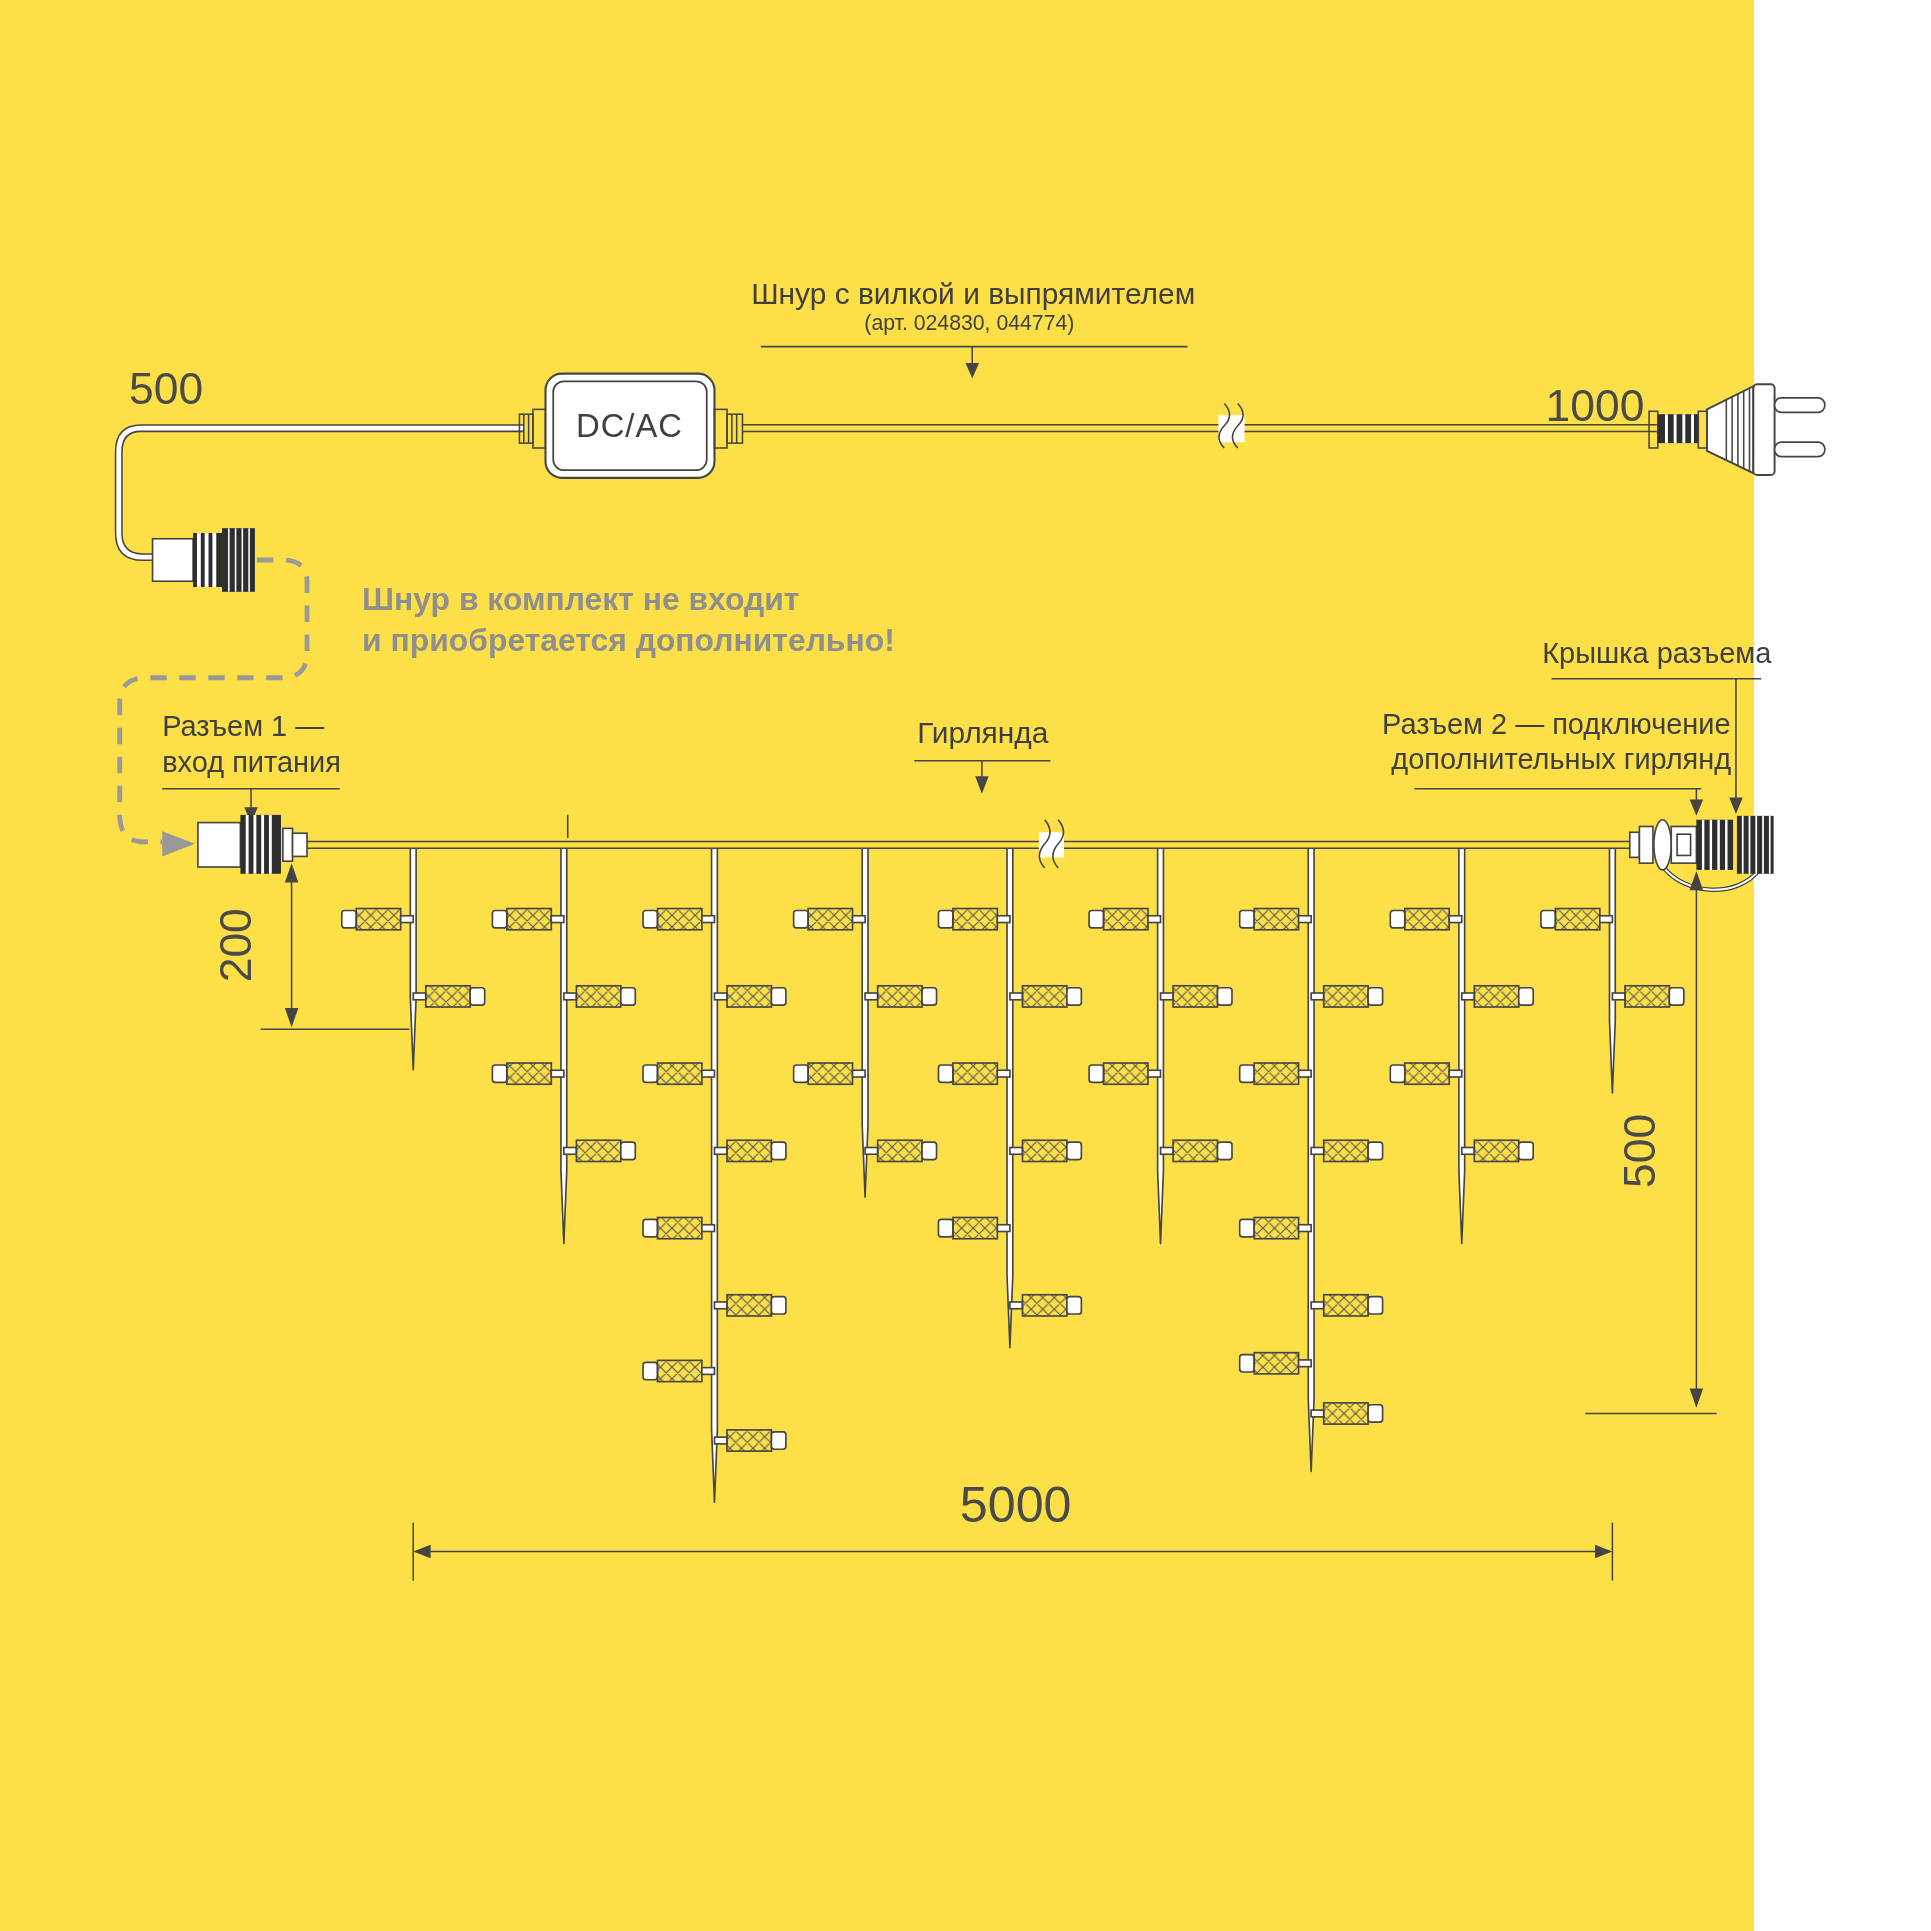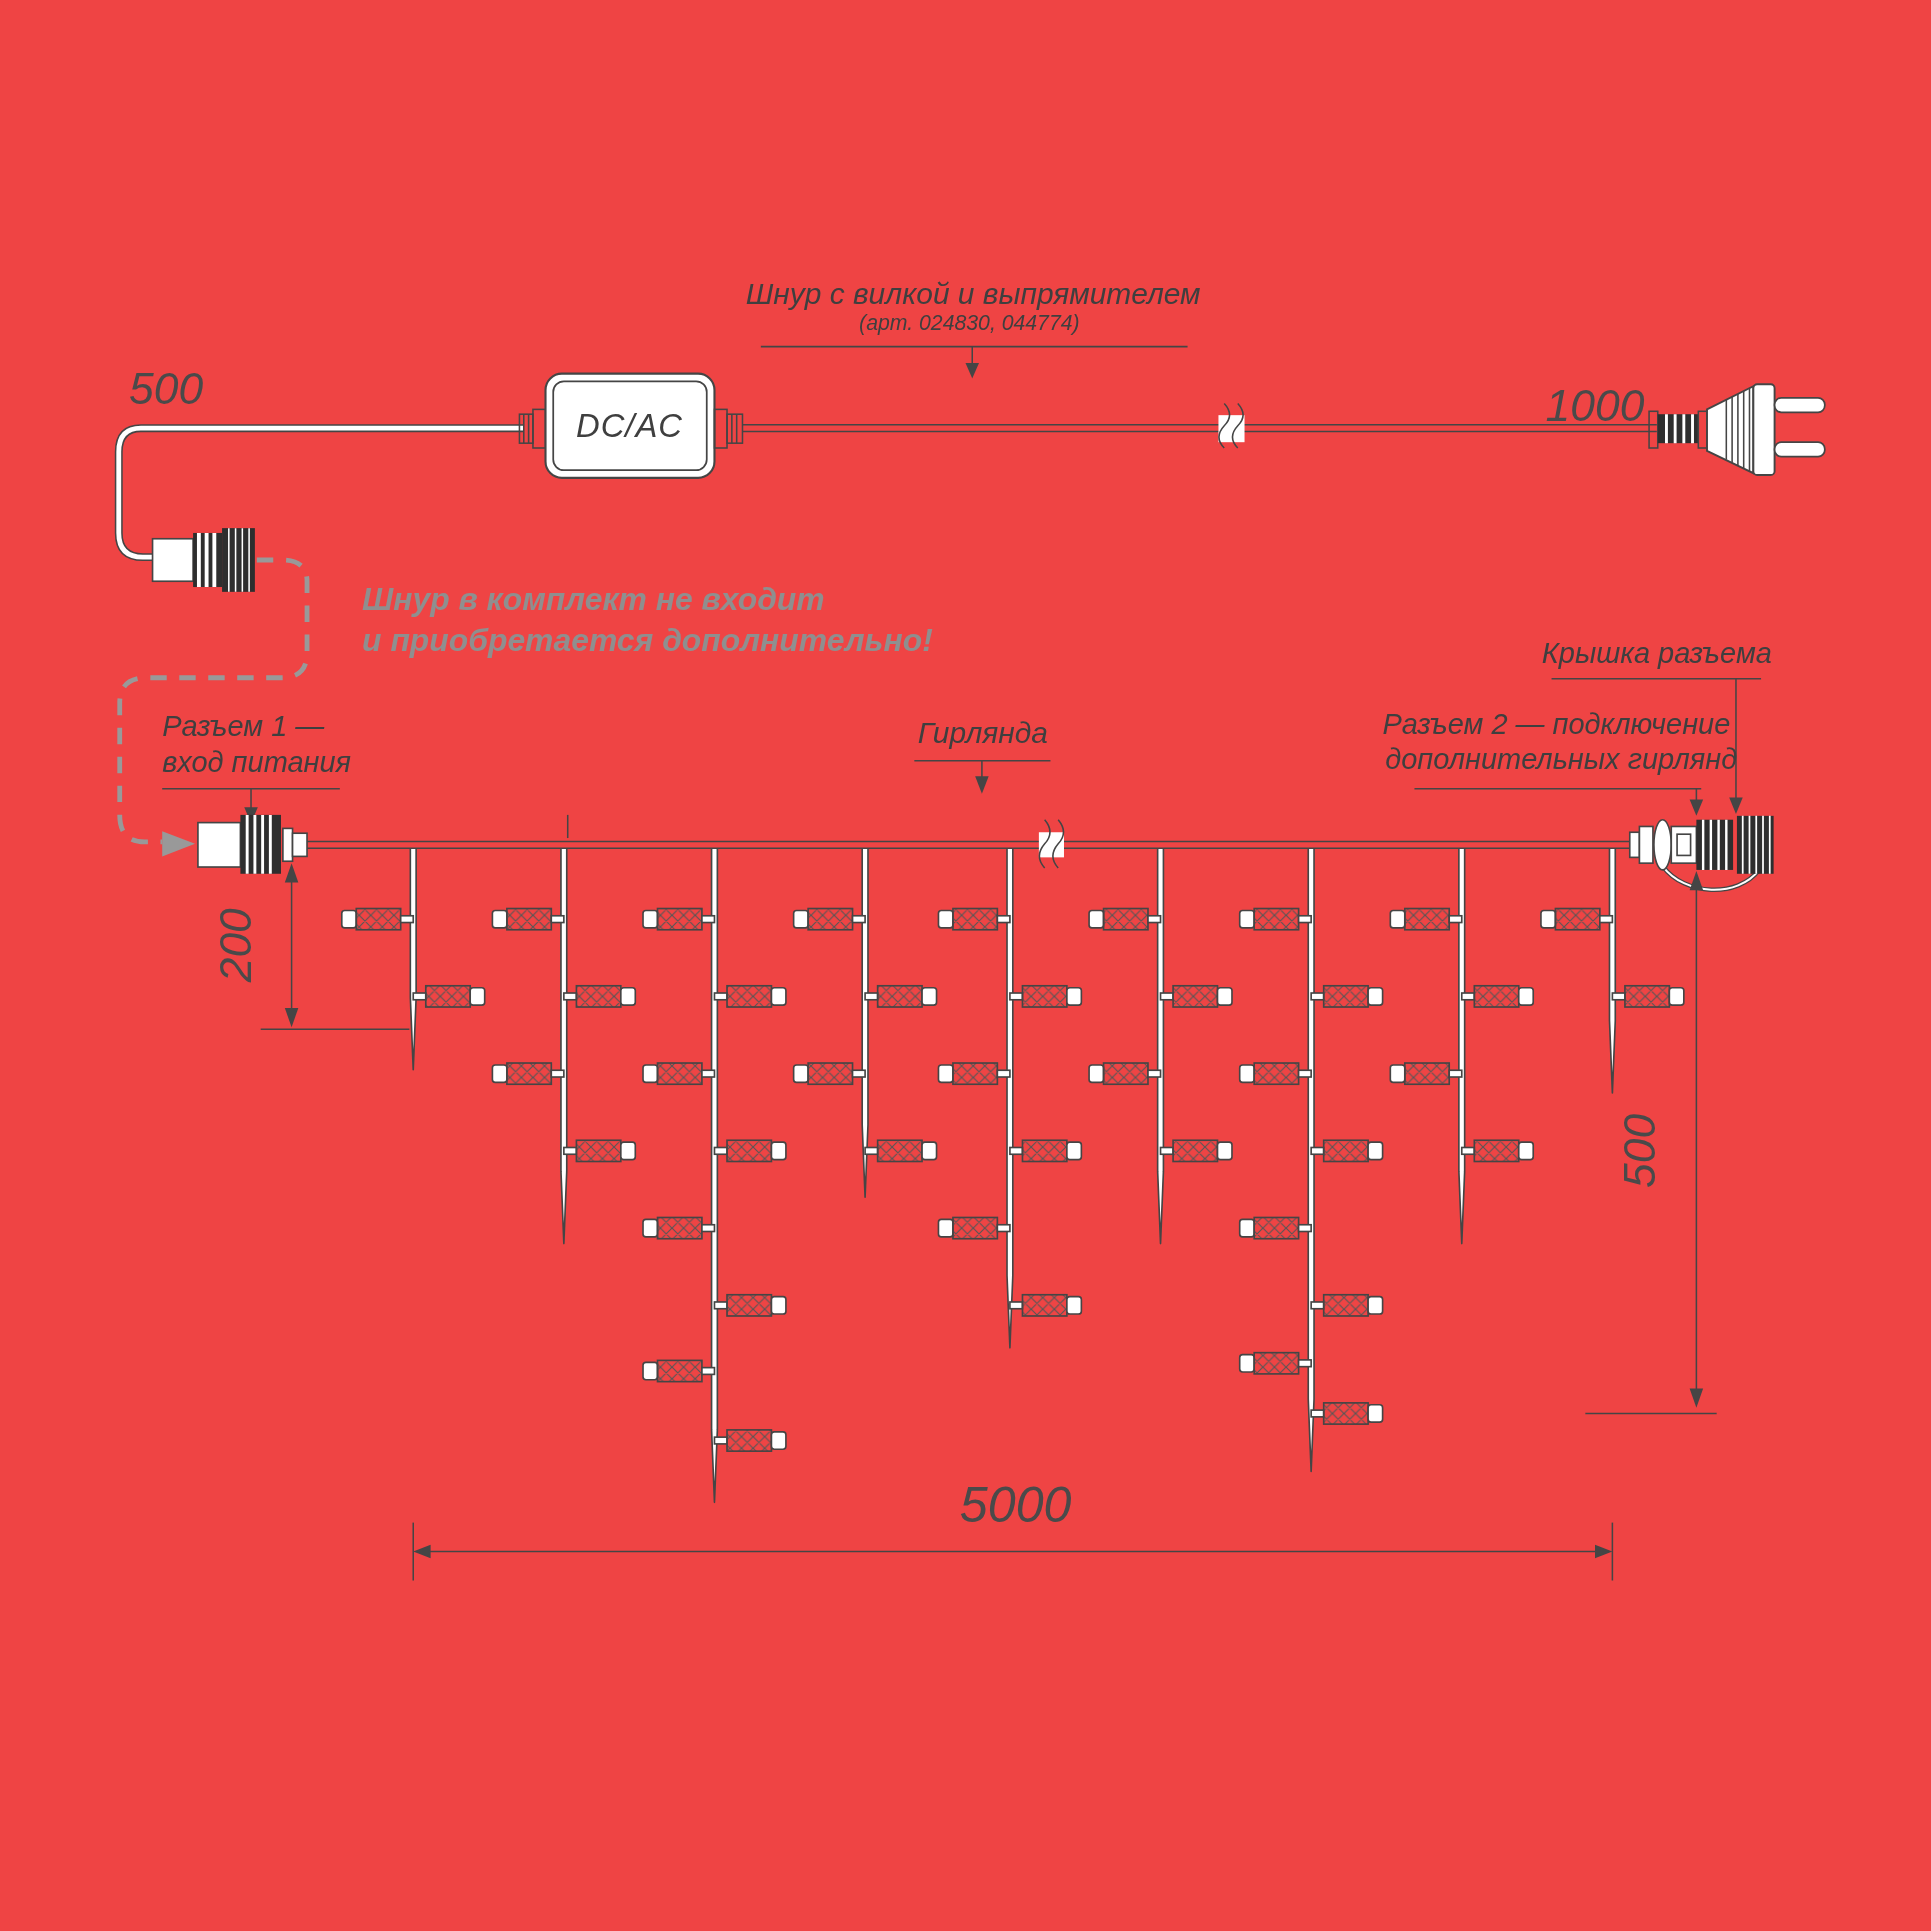--- a/index.html
+++ b/index.html
@@ -1,16 +1,16 @@
 <!DOCTYPE html>
 <html><head>
 <meta charset="utf-8">
 <style>
   html,body{margin:0;padding:0;background:#ffffff;}
-  .stage{width:1931px;height:1931px;position:relative;background:#ef4444;font-style:italic;}
+  .stage{width:1754px;height:1931px;position:relative;background:#fde047;}
   svg{display:block;}
   .ln{stroke:#454545;stroke-width:1.7;}
   .thin{stroke:#454545;stroke-width:1.6;fill:none;}
   .cableO{stroke:#454545;stroke-width:8.2;fill:none;}
   .cableI{stroke:#ffffff;stroke-width:5;fill:none;}
   .tetherO{stroke:#454545;stroke-width:4.6;fill:none;}
   .tetherI{stroke:#ffffff;stroke-width:2;fill:none;}
   .darkfill{fill:#2e2e2e;}
   .whiteln{stroke:#ffffff;fill:none;}
   .head{fill:#454545;stroke:none;}

